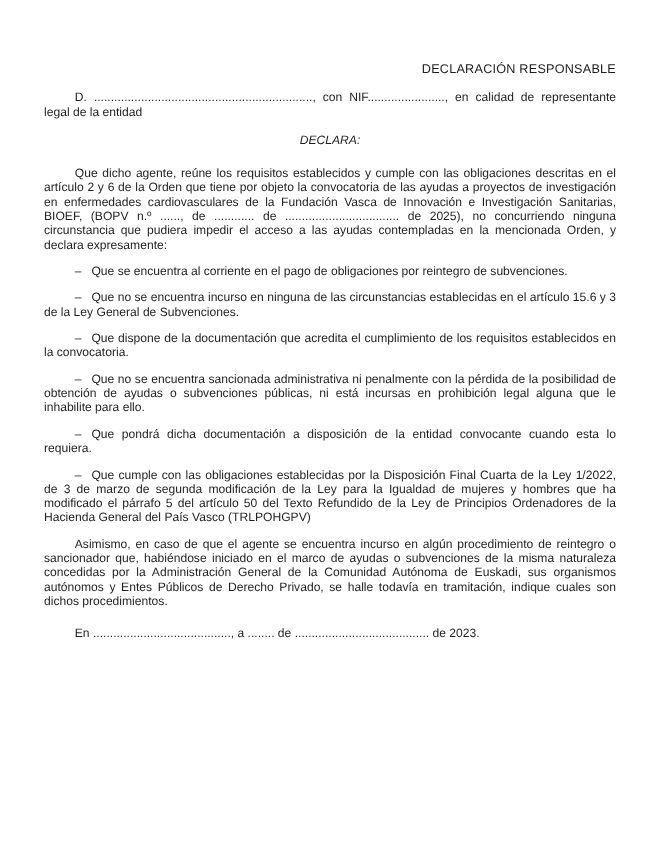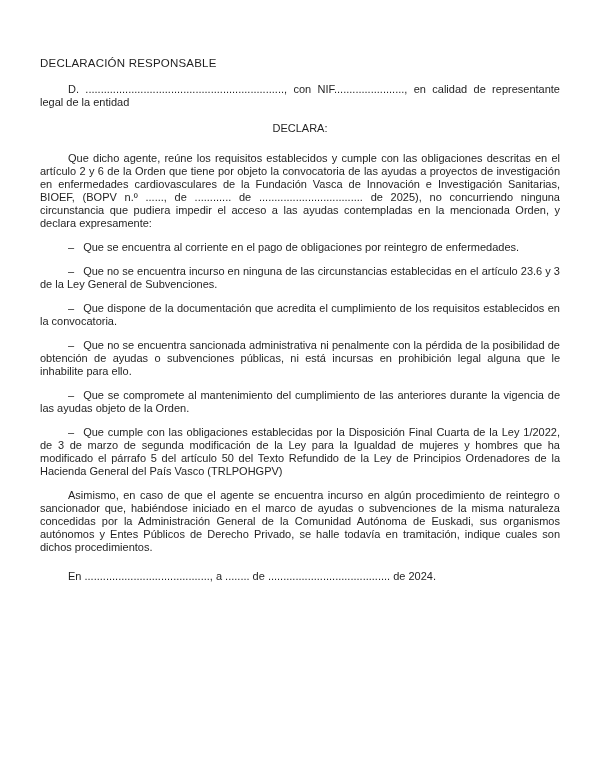--- a/index.html
+++ b/index.html
@@ -12,29 +12,30 @@
     padding: 57px 40px 30px 40px;
     font-family: "Liberation Sans", "DejaVu Sans", sans-serif;
     font-size: 11px;
     line-height: 13px;
     color: #1f1f1f;
     overflow: hidden;
   }
   .title {
     font-size: 11.5px;
     font-weight: normal;
-    text-align: left;
+    text-align: right;
     margin: 0 0 13px 0;
     letter-spacing: 0.2px;
   }
   .subtitle {
     font-size: 11px;
     font-weight: normal;
     text-align: center;
     margin: 13px 0 17px 0;
+    font-style: italic;
   }
   .para {
     margin: 11px 0;
   }
   .indent { text-indent: 28px; }
   .justify { text-align: justify; }
   .bullet {
     margin: 11px 0;
     text-indent: 28px;
     text-align: justify;
@@ -51,42 +52,42 @@
   <h1 class="title">DECLARACIÓN RESPONSABLE</h1>
 
   <p class="para indent justify">D. ................................................................., con NIF......................., en calidad de representante legal de la entidad</p>
 
   <h2 class="subtitle">DECLARA:</h2>
 
   <p class="para indent justify">Que dicho agente, reúne los requisitos establecidos y cumple con las obligaciones descritas en el artículo 2 y 6 de la Orden que tiene por objeto la convocatoria de las ayudas a proyectos de investigación en enfermedades cardiovasculares de la Fundación Vasca de Innovación e Investigación Sanitarias, BIOEF, (BOPV n.º ......, de ............ de .................................. de 2025), no concurriendo ninguna circunstancia que pudiera impedir el acceso a las ayudas contempladas en la mencionada Orden, y declara expresamente:</p>
 
 
   <p class="bullet">
-    <span class="marker">–</span><span>Que se encuentra al corriente en el pago de obligaciones por reintegro de enfermedades.</span>
+    <span class="marker">–</span><span>Que se encuentra al corriente en el pago de obligaciones por reintegro de subvenciones.</span>
   </p>
 
   <p class="bullet">
-    <span class="marker">–</span><span>Que no se encuentra incurso en ninguna de las circunstancias establecidas en el artículo 23.6 y 3 de la Ley General de Subvenciones.</span>
+    <span class="marker">–</span><span>Que no se encuentra incurso en ninguna de las circunstancias establecidas en el artículo 15.6 y 3 de la Ley General de Subvenciones.</span>
   </p>
 
   <p class="bullet">
     <span class="marker">–</span><span>Que dispone de la documentación que acredita el cumplimiento de los requisitos establecidos en la convocatoria.</span>
   </p>
 
   <p class="bullet">
     <span class="marker">–</span><span>Que no se encuentra sancionada administrativa ni penalmente con la pérdida de la posibilidad de obtención de ayudas o subvenciones públicas, ni está incursas en prohibición legal alguna que le inhabilite para ello.</span>
   </p>
 
+  <p class="bullet">
+    <span class="marker">–</span><span>Que pondrá dicha documentación a disposición de la entidad convocante cuando esta lo requiera.</span>
+  </p>
 
-  <p class="bullet">
-    <span class="marker">–</span><span>Que se compromete al mantenimiento del cumplimiento de las anteriores durante la vigencia de las ayudas objeto de la Orden.</span>
-  </p>
 
   <p class="bullet">
     <span class="marker">–</span><span>Que cumple con las obligaciones establecidas por la Disposición Final Cuarta de la Ley 1/2022, de 3 de marzo de segunda modificación de la Ley para la Igualdad de mujeres y hombres que ha modificado el párrafo 5 del artículo 50 del Texto Refundido de la Ley de Principios Ordenadores de la Hacienda General del País Vasco (TRLPOHGPV)</span>
   </p>
 
   <p class="para indent justify">Asimismo, en caso de que el agente se encuentra incurso en algún procedimiento de reintegro o sancionador que, habiéndose iniciado en el marco de ayudas o subvenciones de la misma naturaleza concedidas por la Administración General de la Comunidad Autónoma de Euskadi, sus organismos autónomos y Entes Públicos de Derecho Privado, se halle todavía en tramitación, indique cuales son dichos procedimientos.</p>
 
-  <p class="para indent date-line">En ........................................., a ........ de ........................................ de 2024.</p>
+  <p class="para indent date-line">En ........................................., a ........ de ........................................ de 2023.</p>
 
 
 </div>
 
 </body></html>

